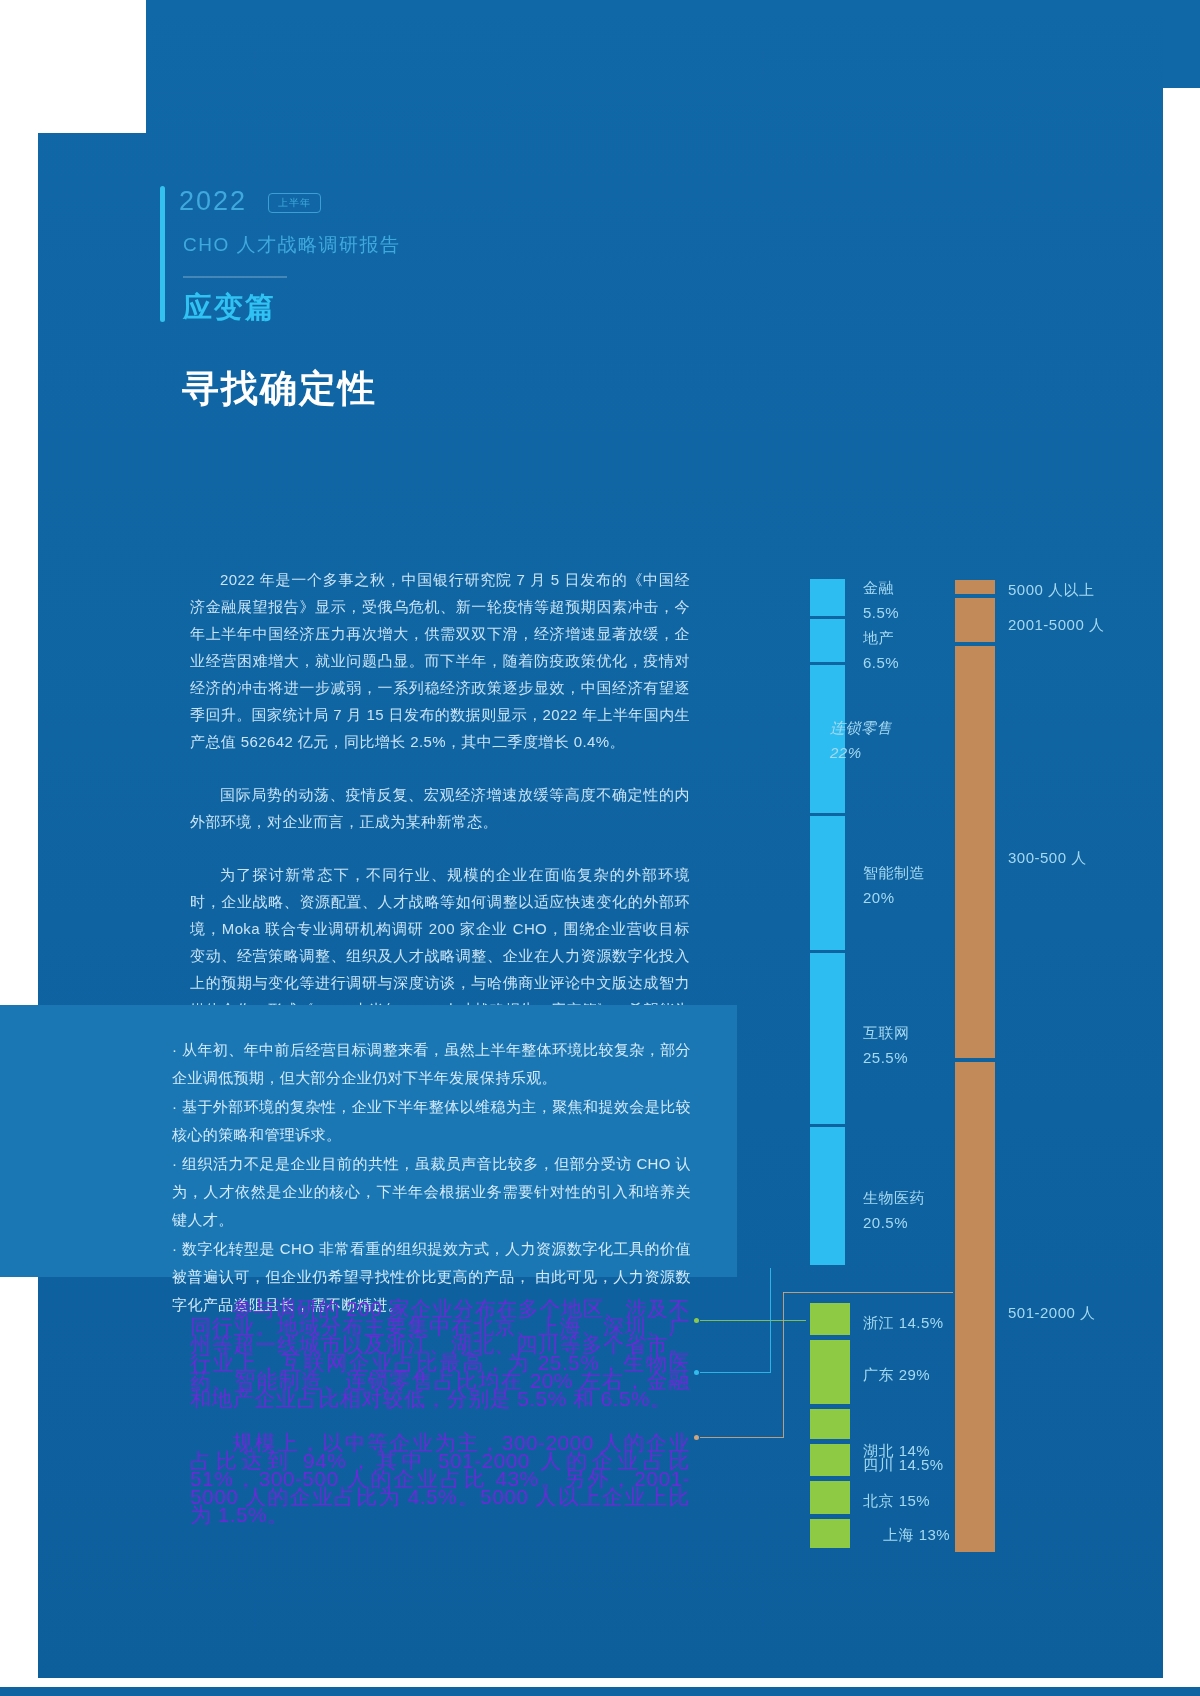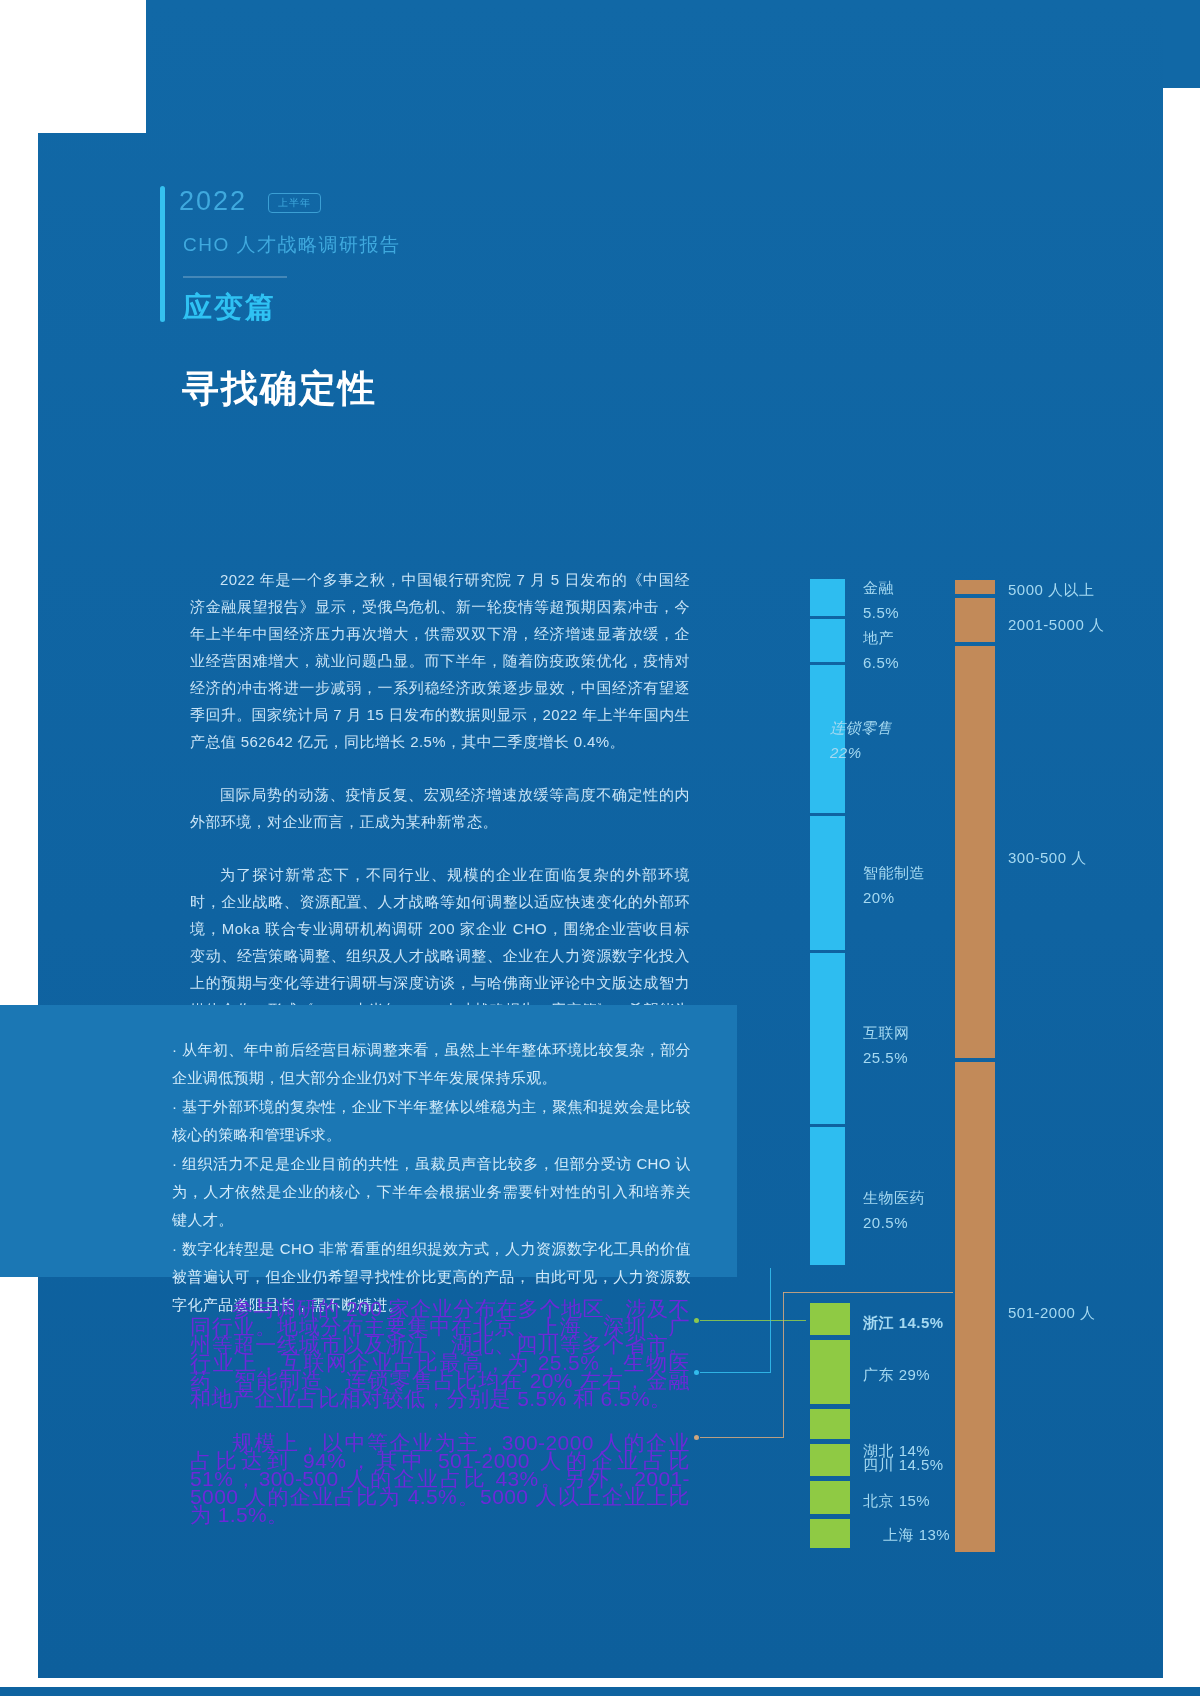--- a/index.html
+++ b/index.html
@@ -165,21 +165,21 @@
           <div>25.5%</div>
         </div>
         <div class="bar-label" style="left: 863px; top: 1185px;">
           <div>生物医药</div>
           <div>20.5%</div>
         </div>
         <div class="bar-label" style="left: 1008px; top: 577px;">5000 人以上</div>
         <div class="bar-label" style="left: 1008px; top: 612px; text-align: right;">2001-5000 人</div>
         <div class="bar-label" style="left: 1008px; top: 845px;">300-500 人</div>
         <div class="bar-label" style="left: 1008px; top: 1300px;">501-2000 人</div>
-        <div class="bar-label" style="left: 863px; top: 1310px; font-weight: bold;">浙江 14.5%</div>
+        <div class="bar-label" style="left: 863px; top: 1310px;">浙江 14.5%</div>
         <div class="bar-label" style="left: 863px; top: 1362px;">广东 29%</div>
         <div class="bar-label" style="left: 863px; top: 1412px; margin-top: 26px;">湖北 14%</div>
         <div class="bar-label" style="left: 863px; top: 1452px;">四川 14.5%</div>
         <div class="bar-label" style="left: 863px; top: 1488px;">北京 15%</div>
         <div class="bar-label" style="left: 863px; top: 1522px; margin-left: 20px;">上海 13%</div>
       </div>
   </div>
 
   <div class="next-page-strip"></div>
 </div>

